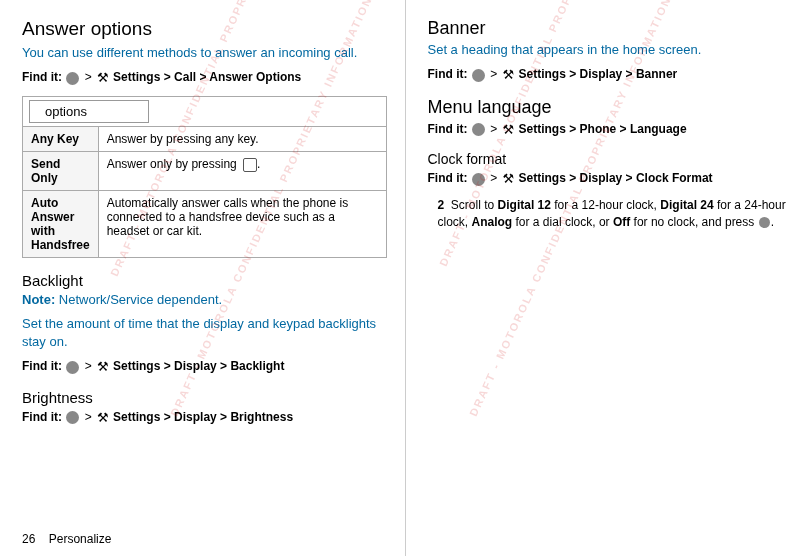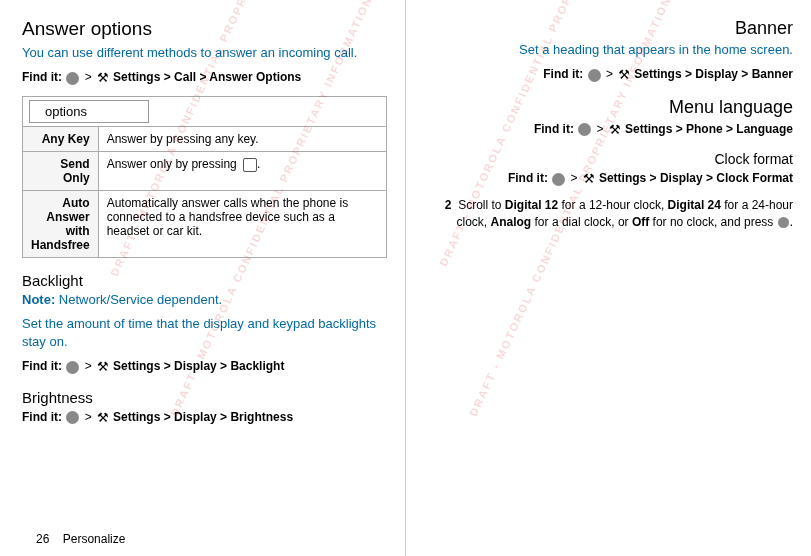--- a/index.html
+++ b/index.html
@@ -25,21 +25,20 @@
       width: 50%;
       padding: 18px 18px 18px 22px;
       border-right: 1px solid #ccc;
       position: relative;
     }
 
     .right-column {
       width: 50%;
       padding: 18px 18px 10px 22px;
       position: relative;
-      text-align: right;
     }
 
     .section-title-large {
       font-size: 19px;
       font-weight: normal;
       color: #000;
       margin-bottom: 4px;
       font-family: Arial, Helvetica, sans-serif;
     }
 
@@ -126,32 +125,31 @@
       border: 1px solid #aaa;
       padding: 5px 8px;
       font-size: 12px;
       vertical-align: top;
     }
 
     .answer-table .key-col {
       font-weight: bold;
       width: 73px;
       background: #f5f5f5;
-      text-align: right;
     }
 
     .answer-table .input-row td {
       background: #fff;
     }
 
     
     .page-number {
       position: absolute;
       bottom: 10px;
-      left: 36px;
+      left: 22px;
       font-size: 12px;
       color: #000;
     }
 
     .numbered-list {
       margin-left: 10px;
       font-size: 12px;
     }
     .numbered-list li {
       margin-bottom: 4px;

